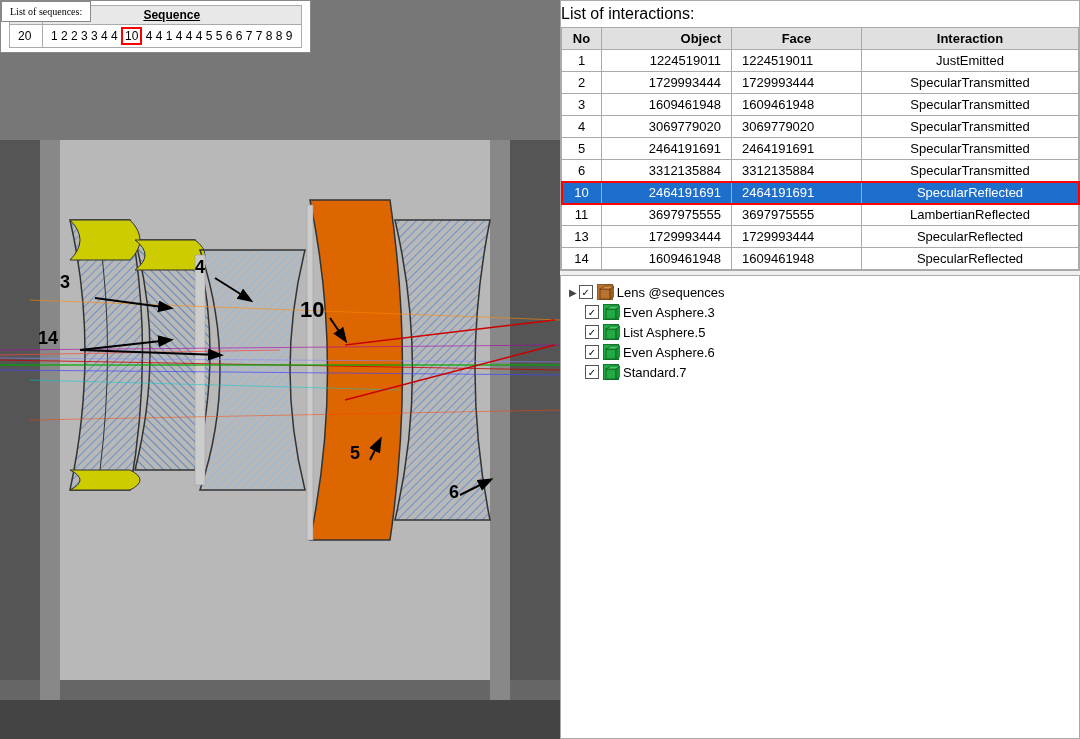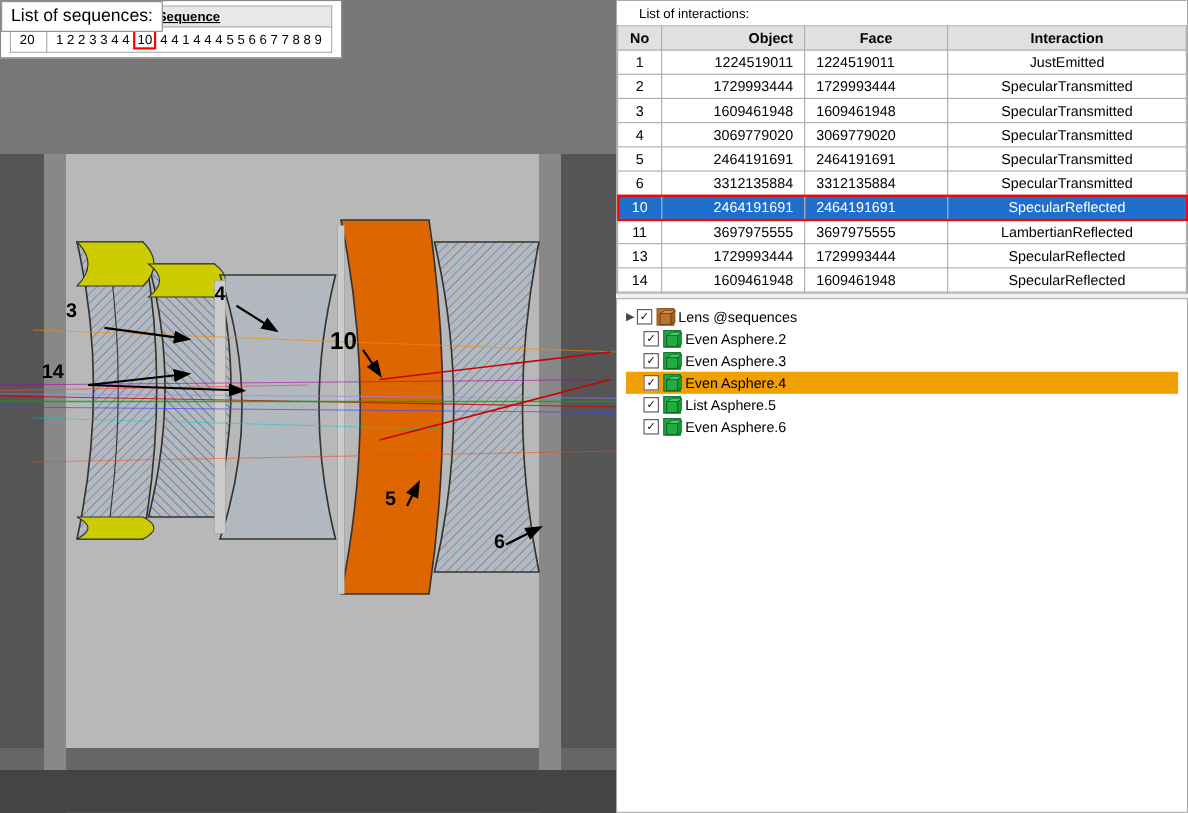--- a/index.html
+++ b/index.html
@@ -28,22 +28,23 @@
       position: absolute;
       top: 0;
       left: 0;
       background: white;
       border: 1px solid #888;
       padding: 4px 8px;
       z-index: 10;
     }
 
     .sequence-box .title {
-      font-size: 16px;
+      font-size: 10px;
       margin-bottom: 15px;
+      font-family: Liberation Serif, serif;
     }
 
     .sequence-table {
       border-collapse: collapse;
     }
 
     .sequence-table th, .sequence-table td {
       border: 1px solid #aaa;
       padding: 2px 8px;
       font-size: 12px;
@@ -80,22 +81,22 @@
 
     
     .interactions-section {
       background: white;
       border: 1px solid #aaa;
       margin: 0;
       flex-shrink: 0;
     }
 
     .interactions-title {
-      font-size: 12px;
-      padding: 4px 20px;
+      font-size: 16px;
+      padding: 4px 0;
       background: white;
     }
 
     .interactions-table {
       border-collapse: collapse;
       width: 100%;
     }
 
     .interactions-table th {
       background: #e0e0e0;
@@ -424,54 +425,45 @@
   </svg></span>
           <span class="tree-label">Lens @sequences</span>
         </div>
         <div class="tree-item indent-1">
           <span class="checkbox checked"></span>
           <span class="cube-icon green"><svg width="16" height="16" viewBox="0 0 16 16" xmlns="http://www.w3.org/2000/svg">
     <rect x="2" y="4" width="10" height="10" fill="#22aa44" stroke="#116622" stroke-width="1"></rect>
     <polygon points="2,4 7,1 17,1 12,4" fill="#44cc66" stroke="#116622" stroke-width="0.8"></polygon>
     <polygon points="12,4 17,1 17,11 12,14" fill="#119933" stroke="#116622" stroke-width="0.8"></polygon>
   </svg></span>
-          <span class="tree-label">Even Asphere.2</span>
-        </div>
-        <div class="tree-item indent-1">
-          <span class="checkbox checked"></span>
-          <span class="cube-icon green"><svg width="16" height="16" viewBox="0 0 16 16" xmlns="http://www.w3.org/2000/svg">
-    <rect x="2" y="4" width="10" height="10" fill="#22aa44" stroke="#116622" stroke-width="1"></rect>
-    <polygon points="2,4 7,1 17,1 12,4" fill="#44cc66" stroke="#116622" stroke-width="0.8"></polygon>
-    <polygon points="12,4 17,1 17,11 12,14" fill="#119933" stroke="#116622" stroke-width="0.8"></polygon>
-  </svg></span>
           <span class="tree-label">Even Asphere.3</span>
-        </div>
-        <div class="tree-item indent-1 highlighted">
-          <span class="checkbox checked"></span>
-          <span class="cube-icon green"><svg width="16" height="16" viewBox="0 0 16 16" xmlns="http://www.w3.org/2000/svg">
-    <rect x="2" y="4" width="10" height="10" fill="#22aa44" stroke="#116622" stroke-width="1"></rect>
-    <polygon points="2,4 7,1 17,1 12,4" fill="#44cc66" stroke="#116622" stroke-width="0.8"></polygon>
-    <polygon points="12,4 17,1 17,11 12,14" fill="#119933" stroke="#116622" stroke-width="0.8"></polygon>
-  </svg></span>
-          <span class="tree-label">Even Asphere.4</span>
         </div>
         <div class="tree-item indent-1">
           <span class="checkbox checked"></span>
           <span class="cube-icon green"><svg width="16" height="16" viewBox="0 0 16 16" xmlns="http://www.w3.org/2000/svg">
     <rect x="2" y="4" width="10" height="10" fill="#22aa44" stroke="#116622" stroke-width="1"></rect>
     <polygon points="2,4 7,1 17,1 12,4" fill="#44cc66" stroke="#116622" stroke-width="0.8"></polygon>
     <polygon points="12,4 17,1 17,11 12,14" fill="#119933" stroke="#116622" stroke-width="0.8"></polygon>
   </svg></span>
           <span class="tree-label">List Asphere.5</span>
         </div>
         <div class="tree-item indent-1">
           <span class="checkbox checked"></span>
           <span class="cube-icon green"><svg width="16" height="16" viewBox="0 0 16 16" xmlns="http://www.w3.org/2000/svg">
     <rect x="2" y="4" width="10" height="10" fill="#22aa44" stroke="#116622" stroke-width="1"></rect>
     <polygon points="2,4 7,1 17,1 12,4" fill="#44cc66" stroke="#116622" stroke-width="0.8"></polygon>
     <polygon points="12,4 17,1 17,11 12,14" fill="#119933" stroke="#116622" stroke-width="0.8"></polygon>
   </svg></span>
           <span class="tree-label">Even Asphere.6</span>
         </div>
+        <div class="tree-item indent-1">
+          <span class="checkbox checked"></span>
+          <span class="cube-icon green"><svg width="16" height="16" viewBox="0 0 16 16" xmlns="http://www.w3.org/2000/svg">
+    <rect x="2" y="4" width="10" height="10" fill="#22aa44" stroke="#116622" stroke-width="1"></rect>
+    <polygon points="2,4 7,1 17,1 12,4" fill="#44cc66" stroke="#116622" stroke-width="0.8"></polygon>
+    <polygon points="12,4 17,1 17,11 12,14" fill="#119933" stroke="#116622" stroke-width="0.8"></polygon>
+  </svg></span>
+          <span class="tree-label">Standard.7</span>
+        </div>
       </div>
   </div>
 
 </div>
 
 </body></html>

